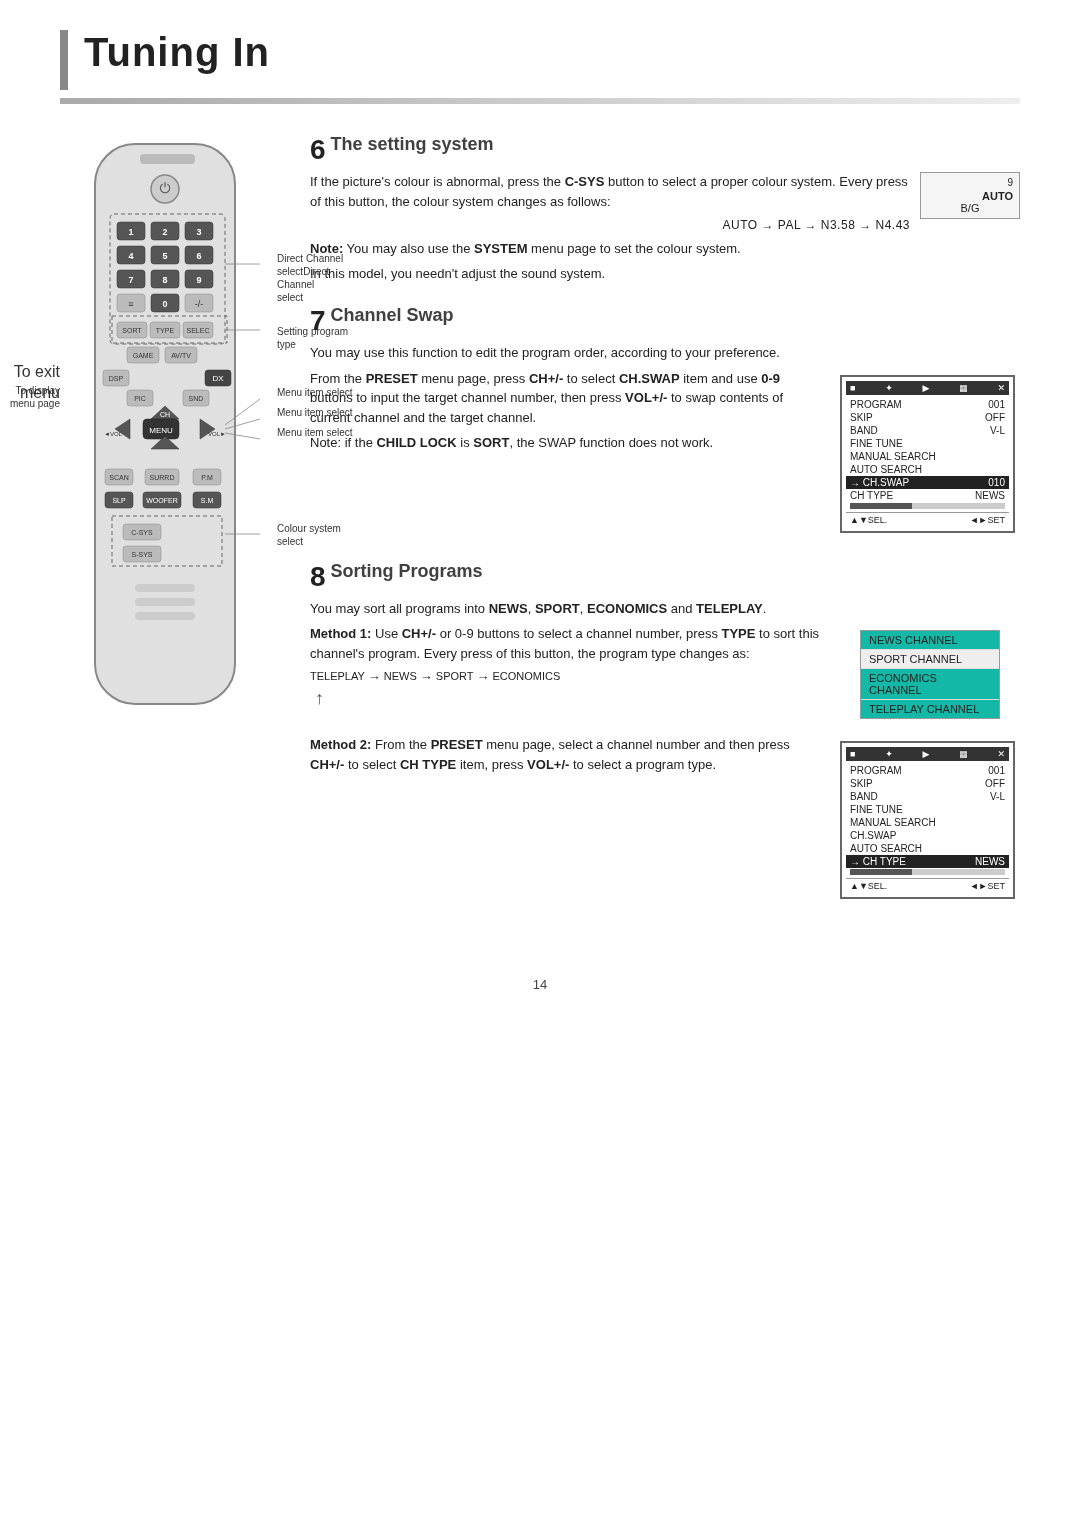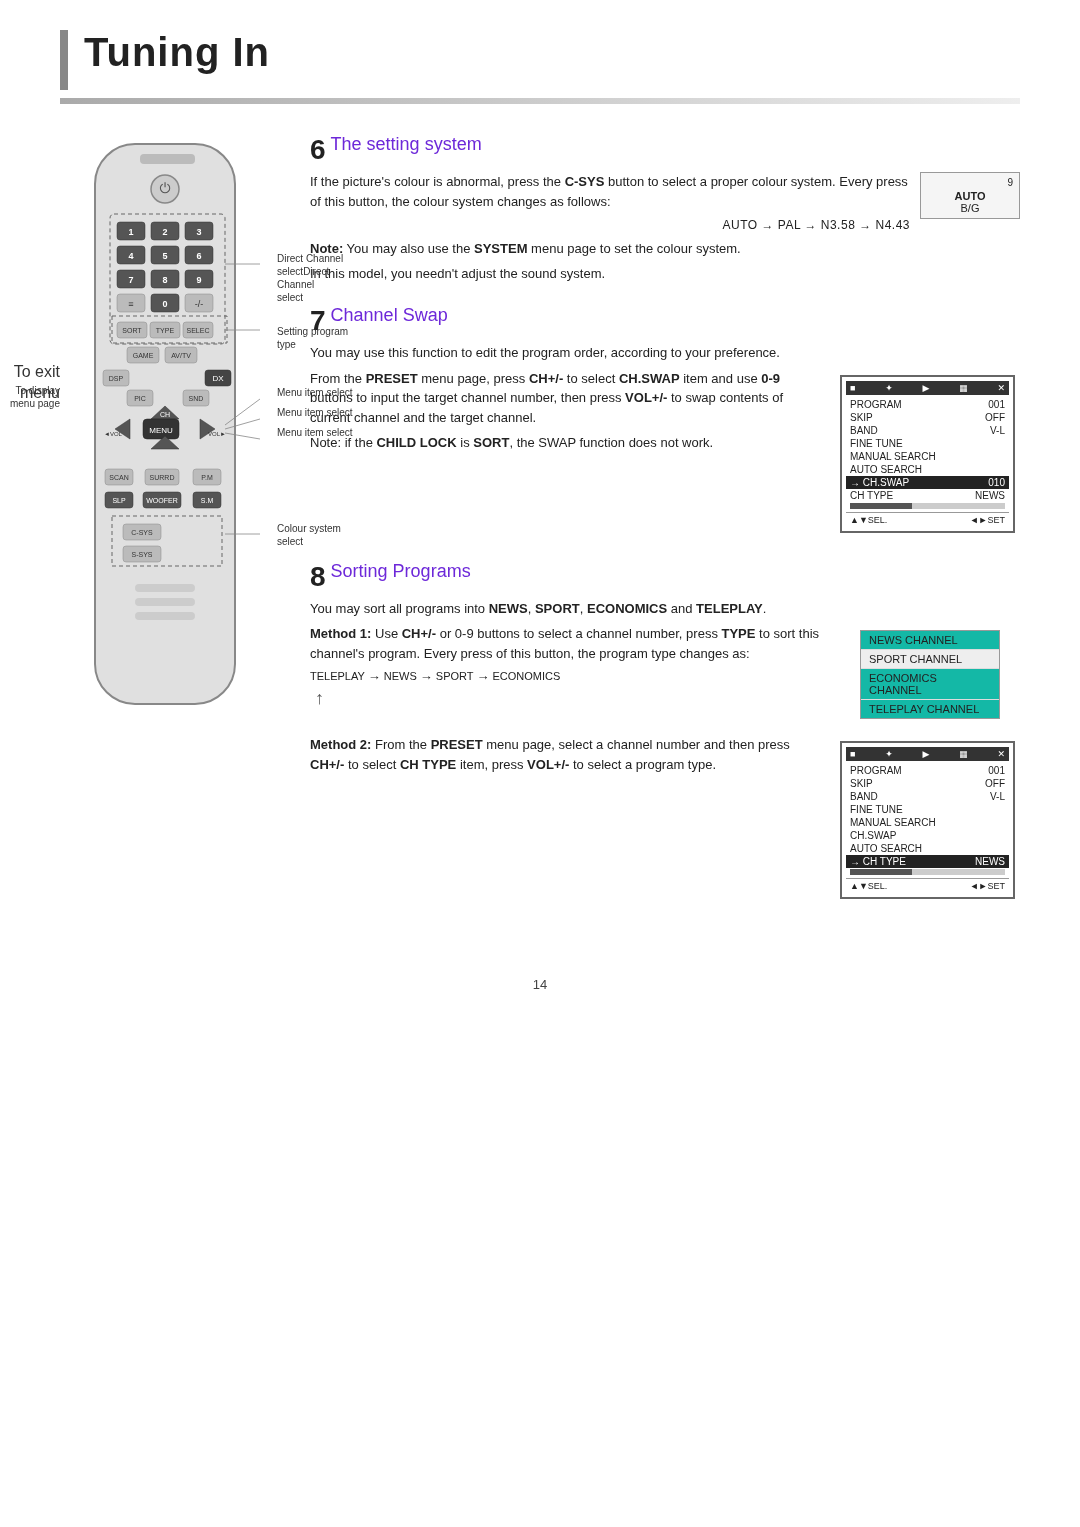--- a/index.html
+++ b/index.html
@@ -71,22 +71,22 @@
     }
 
     
     .section-num {
       font-size: 28px;
       font-weight: bold;
       color: #222;
     }
     .section-title {
       font-size: 18px;
-      font-weight: normal;
-      color: #6d28d9;
+      font-weight: bold;
+      color: #404040;
       margin-bottom: 8px;
     }
     .section-block {
       margin-bottom: 22px;
     }
     .section-block p {
       margin-bottom: 5px;
       line-height: 1.5;
     }
 
@@ -378,21 +378,21 @@
     <div class="text-section">
 
       <div class="section-block">
         <div style="display:flex; align-items:flex-start; gap:5px; margin-bottom:6px;">
           <span class="section-num">6</span>
           <span class="section-title">The setting system</span>
         </div>
 
         <div class="top-right-screen">
           <div style="text-align:right; font-size:10px; margin-bottom:2px;">9</div>
-          <div style="font-size:11px; font-weight:bold; text-align:center;">AUTO</div>
+          <div style="font-size:11px; font-weight:bold; ">AUTO</div>
           <div style="font-size:11px; text-align:center;">B/G</div>
         </div>
         <p>
           If the picture's colour is abnormal, press the <strong>C-SYS</strong> button to select a proper colour system. Every press of this button, the colour system changes as follows:
         </p>
         <p class="formula-box">
           AUTO → PAL → N3.58 → N4.43
         </p>
         <p>
           <strong>Note:</strong> You may also use the <strong>SYSTEM</strong> menu page to set the colour system.

